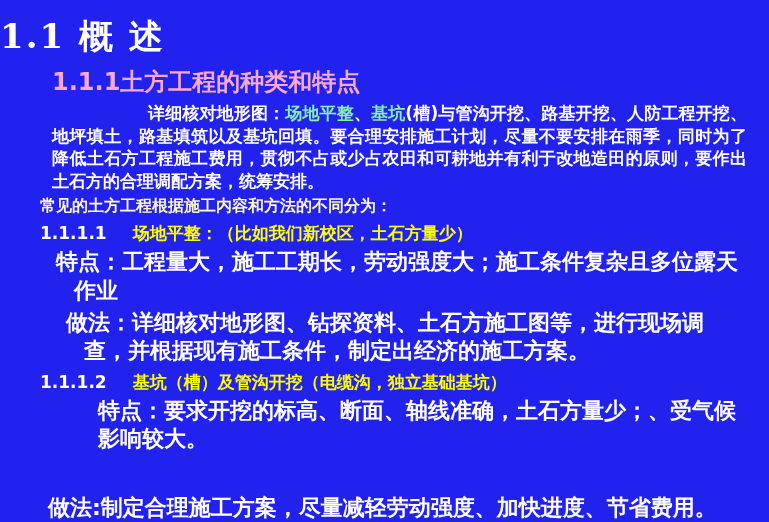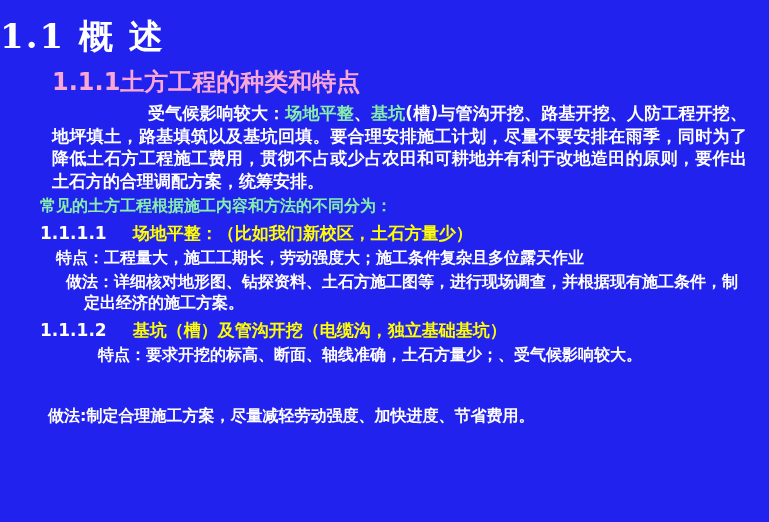--- a/index.html
+++ b/index.html
@@ -46,41 +46,41 @@
   }
   .para1 {
     text-indent: 96px;
     margin-top: 4px;
     text-align: justify;
   }
   .hl {
     color: #86efac;
   }
   .lead {
-    color: #86efac;
+    color: #fef9c3;
     font-size: 16px;
     font-weight: bold;
     margin: 4px 22px 0 40px;
   }
   .sect {
     color: #ffff00;
     font-size: 17px;
     font-weight: bold;
     margin: 5px 22px 0 40px;
   }
   .sect .num {
     color: #ffffff;
   }
   .sect .gap {
     display: inline-block;
     width: 26px;
   }
   .row {
     color: #ffffff;
-    font-size: 16px;
+    font-size: 22px;
     font-weight: bold;
     line-height: 1.3;
     margin: 3px 22px 0 40px;
   }
   .row.ind1 {
     margin-left: 56px;
     text-indent: -18px;
     padding-left: 18px;
   }
   .row.ind2 {
@@ -100,21 +100,21 @@
 </head>
 <body>
 
 <div class="slide">
 
   <div class="title">1.1   概 述</div>
 
   <div class="subtitle">1.1.1土方工程的种类和特点</div>
 
   <div class="body-text para1">
-    <span>受气候影响较大：</span><span class="hl">场地平整</span><span>、</span><span class="hl">基坑</span><span>(槽)与管沟开挖、路基开挖、人防工程开挖、地坪填土，路基填筑以及基坑回填。要合理安排施工计划，尽量不要安排在雨季，同时为了降低土石方工程施工费用，贯彻不占或少占农田和可耕地并有利于改地造田的原则，要作出土石方的合理调配方案，统筹安排。</span>
+    <span>详细核对地形图：</span><span class="hl">场地平整</span><span>、</span><span class="hl">基坑</span><span>(槽)与管沟开挖、路基开挖、人防工程开挖、地坪填土，路基填筑以及基坑回填。要合理安排施工计划，尽量不要安排在雨季，同时为了降低土石方工程施工费用，贯彻不占或少占农田和可耕地并有利于改地造田的原则，要作出土石方的合理调配方案，统筹安排。</span>
   </div>
 
   <div class="lead">常见的土方工程根据施工内容和方法的不同分为：</div>
 
   <div class="sect">
     <span class="num">1.1.1.1</span><span class="gap"></span><span>场地平整：（比如我们新校区，土石方量少）</span>
   </div>
 
   <div class="row ind1">特点：工程量大，施工工期长，劳动强度大；施工条件复杂且多位露天作业</div>
   <div class="row ind2">做法：详细核对地形图、钻探资料、土石方施工图等，进行现场调查，并根据现有施工条件，制定出经济的施工方案。</div>

